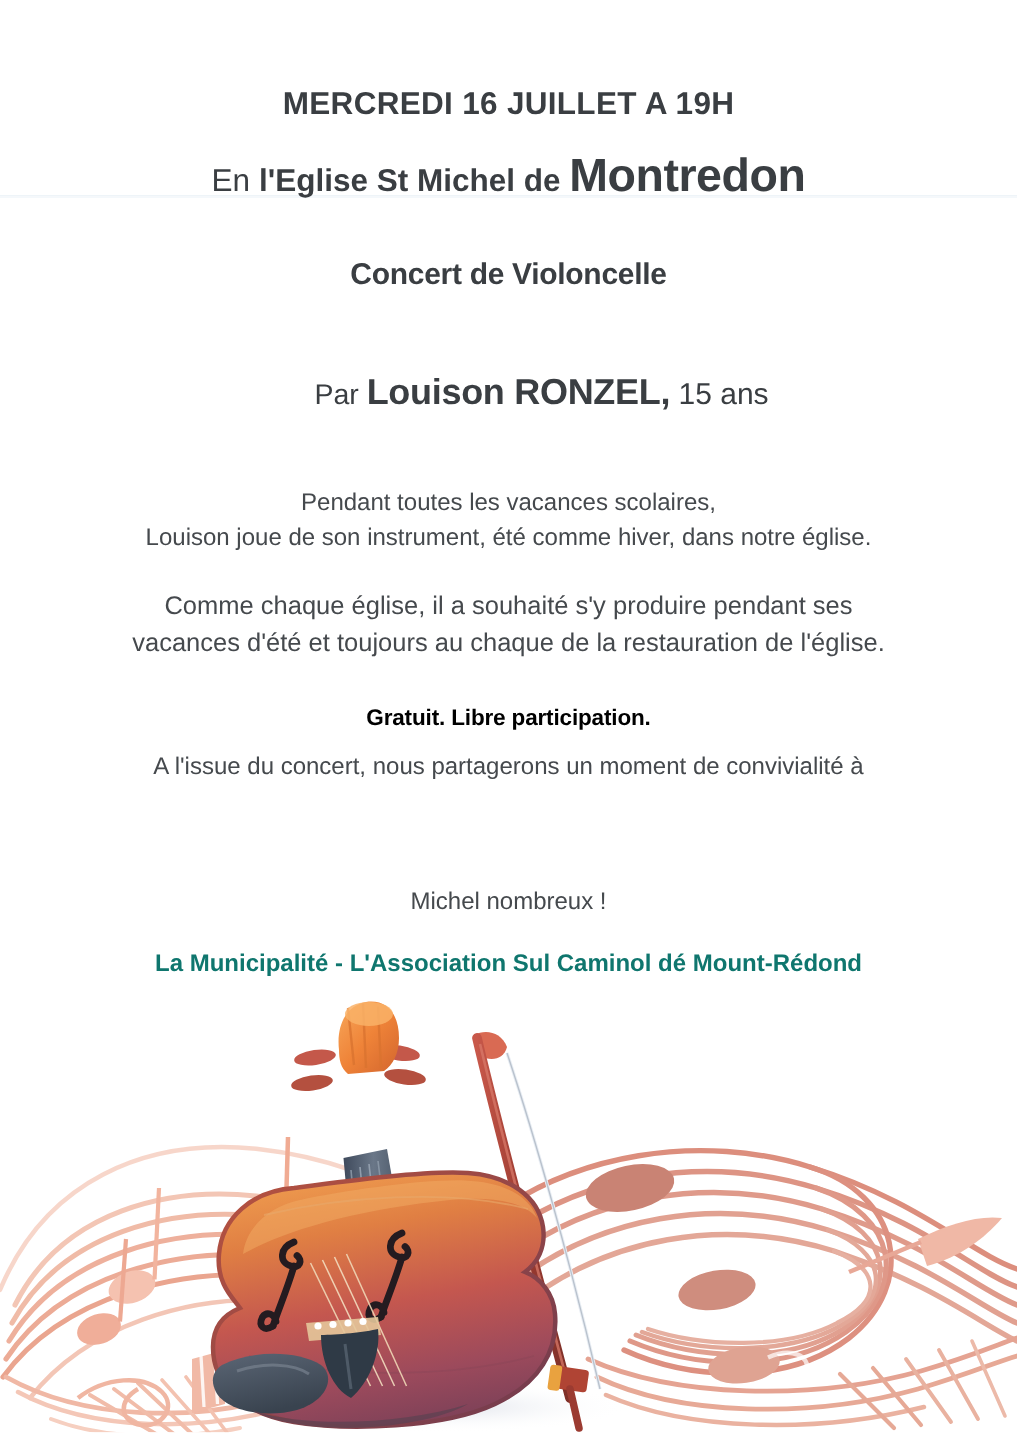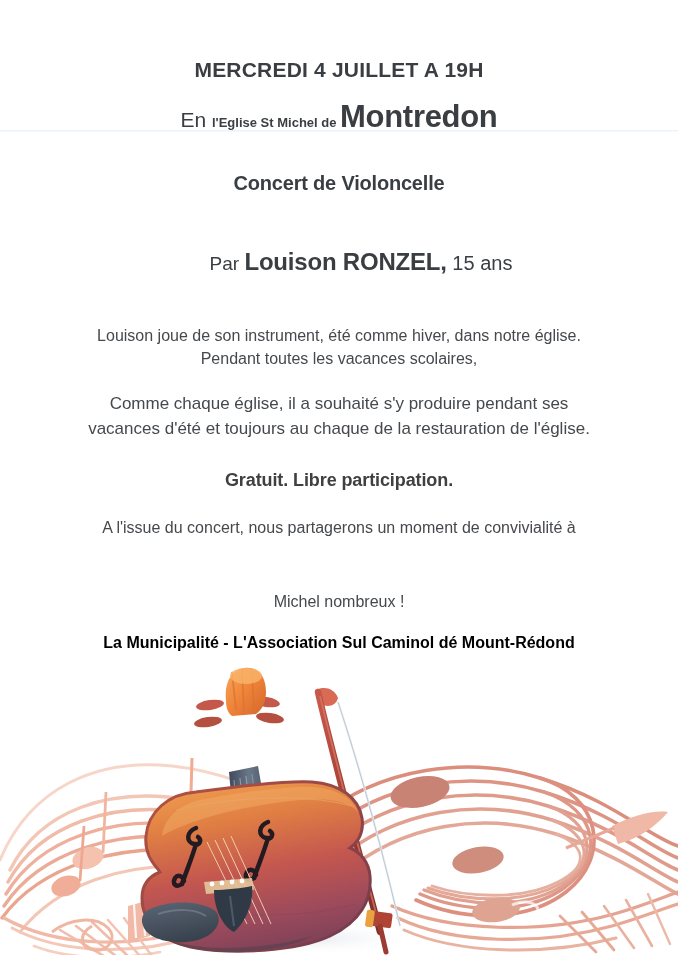--- a/index.html
+++ b/index.html
@@ -48,21 +48,21 @@
     top: 58px; left: 0; right: 0;
     font-size: 21px;
     font-weight: bold;
     letter-spacing: 0.2px;
   }
   .l-place {
     position: absolute;
     top: 99px; left: 0; right: 0;
     font-size: 22px;
   }
-  .l-place .small { font-weight: bold; font-size: 13px; margin-top: 20px; }
+  .l-place .small { font-weight: bold; font-size: 21px; margin-top: 20px; }
   .l-place .pre { font-weight: normal; font-size: 21px; }
   .l-place .big {
     font-weight: bold;
     font-size: 31px;
     letter-spacing: -0.3px;
   }
   .l-title {
     position: absolute;
     top: 172px; left: 0; right: 0;
     font-size: 20px;
@@ -86,34 +86,34 @@
     font-size: 16px;
     color: #45494d;
     line-height: 1.45;
   }
   .p1 { top: 324px; }
   .p2 { top: 392px; font-size: 17px; }
   .p-free {
     position: absolute;
     left: 0; right: 0;
     top: 470px;
-    font-size: 18px;
-    font-weight: bold;
-    color: #404040;
+    font-size: 15px;
+    font-weight: bold;
+    color: #000000;
     letter-spacing: -0.1px;
   }
-  .p3 { top: 516px; text-align: center; }
+  .p3 { top: 500px; text-align: center; }
   .p4 { top: 590px; }
   .p-sign {
     position: absolute;
     left: 0; right: 0;
     top: 634px;
     font-size: 16px;
     font-weight: bold;
-    color: #000000;
+    color: #0f766e;
   }
 
   
   #illo {
     position: absolute;
     left: 0;
     top: 660px;
     width: 678px;
     height: 295px;
   }
@@ -122,35 +122,35 @@
 </head>
 <body>
 
 <div id="poster">
 
   <div class="scanline a"></div>
   <div class="scanline b"></div>
 
   <div class="text-area">
 
-    <div class="line l-date">MERCREDI 4 JUILLET A 19H</div>
+    <div class="line l-date">MERCREDI 16 JUILLET A 19H</div>
 
     <div class="line l-place">
       <span class="pre">En </span><span class="small">l'Eglise St Michel de </span><span class="big">Montredon</span>
     </div>
 
     <div class="line l-title">Concert de Violoncelle</div>
 
     <div class="line l-perf">
       <span class="pre">Par </span><span class="name">Louison RONZEL,</span><span class="age"> 15 ans</span>
     </div>
 
     <div class="line para p1">
+      <div>Pendant toutes les vacances scolaires,</div>
       <div>Louison  joue de son instrument, été comme hiver, dans notre église.</div>
-      <div>Pendant toutes les vacances scolaires,</div>
     </div>
 
     <div class="line para p2">
       <div>Comme chaque église, il a souhaité s'y produire pendant ses</div>
       <div>vacances d'été  et toujours  au chaque de la restauration de l'église.</div>
     </div>
 
     <div class="line p-free">Gratuit. Libre participation.</div>
 
     <div class="line para p3">

